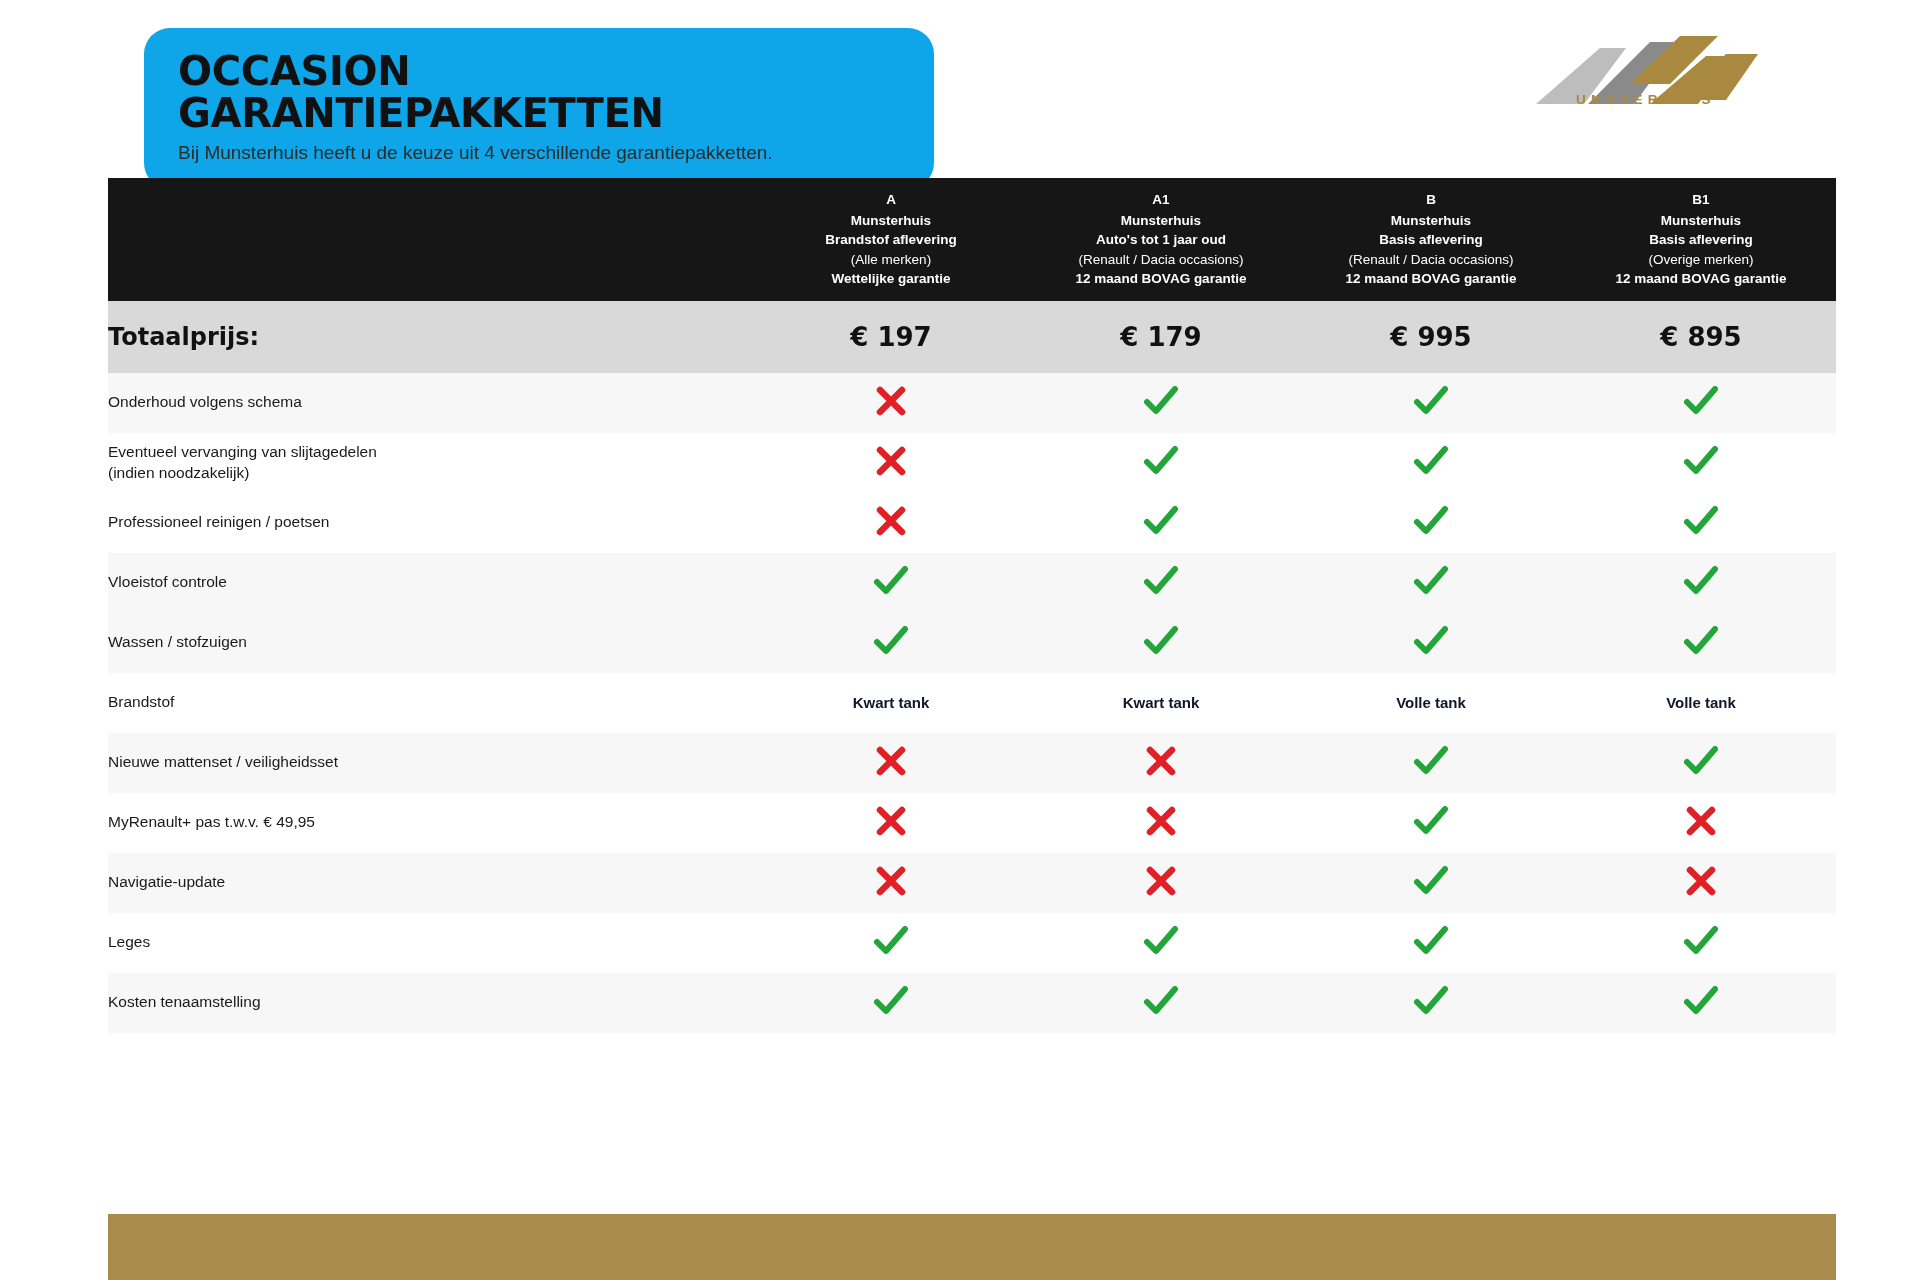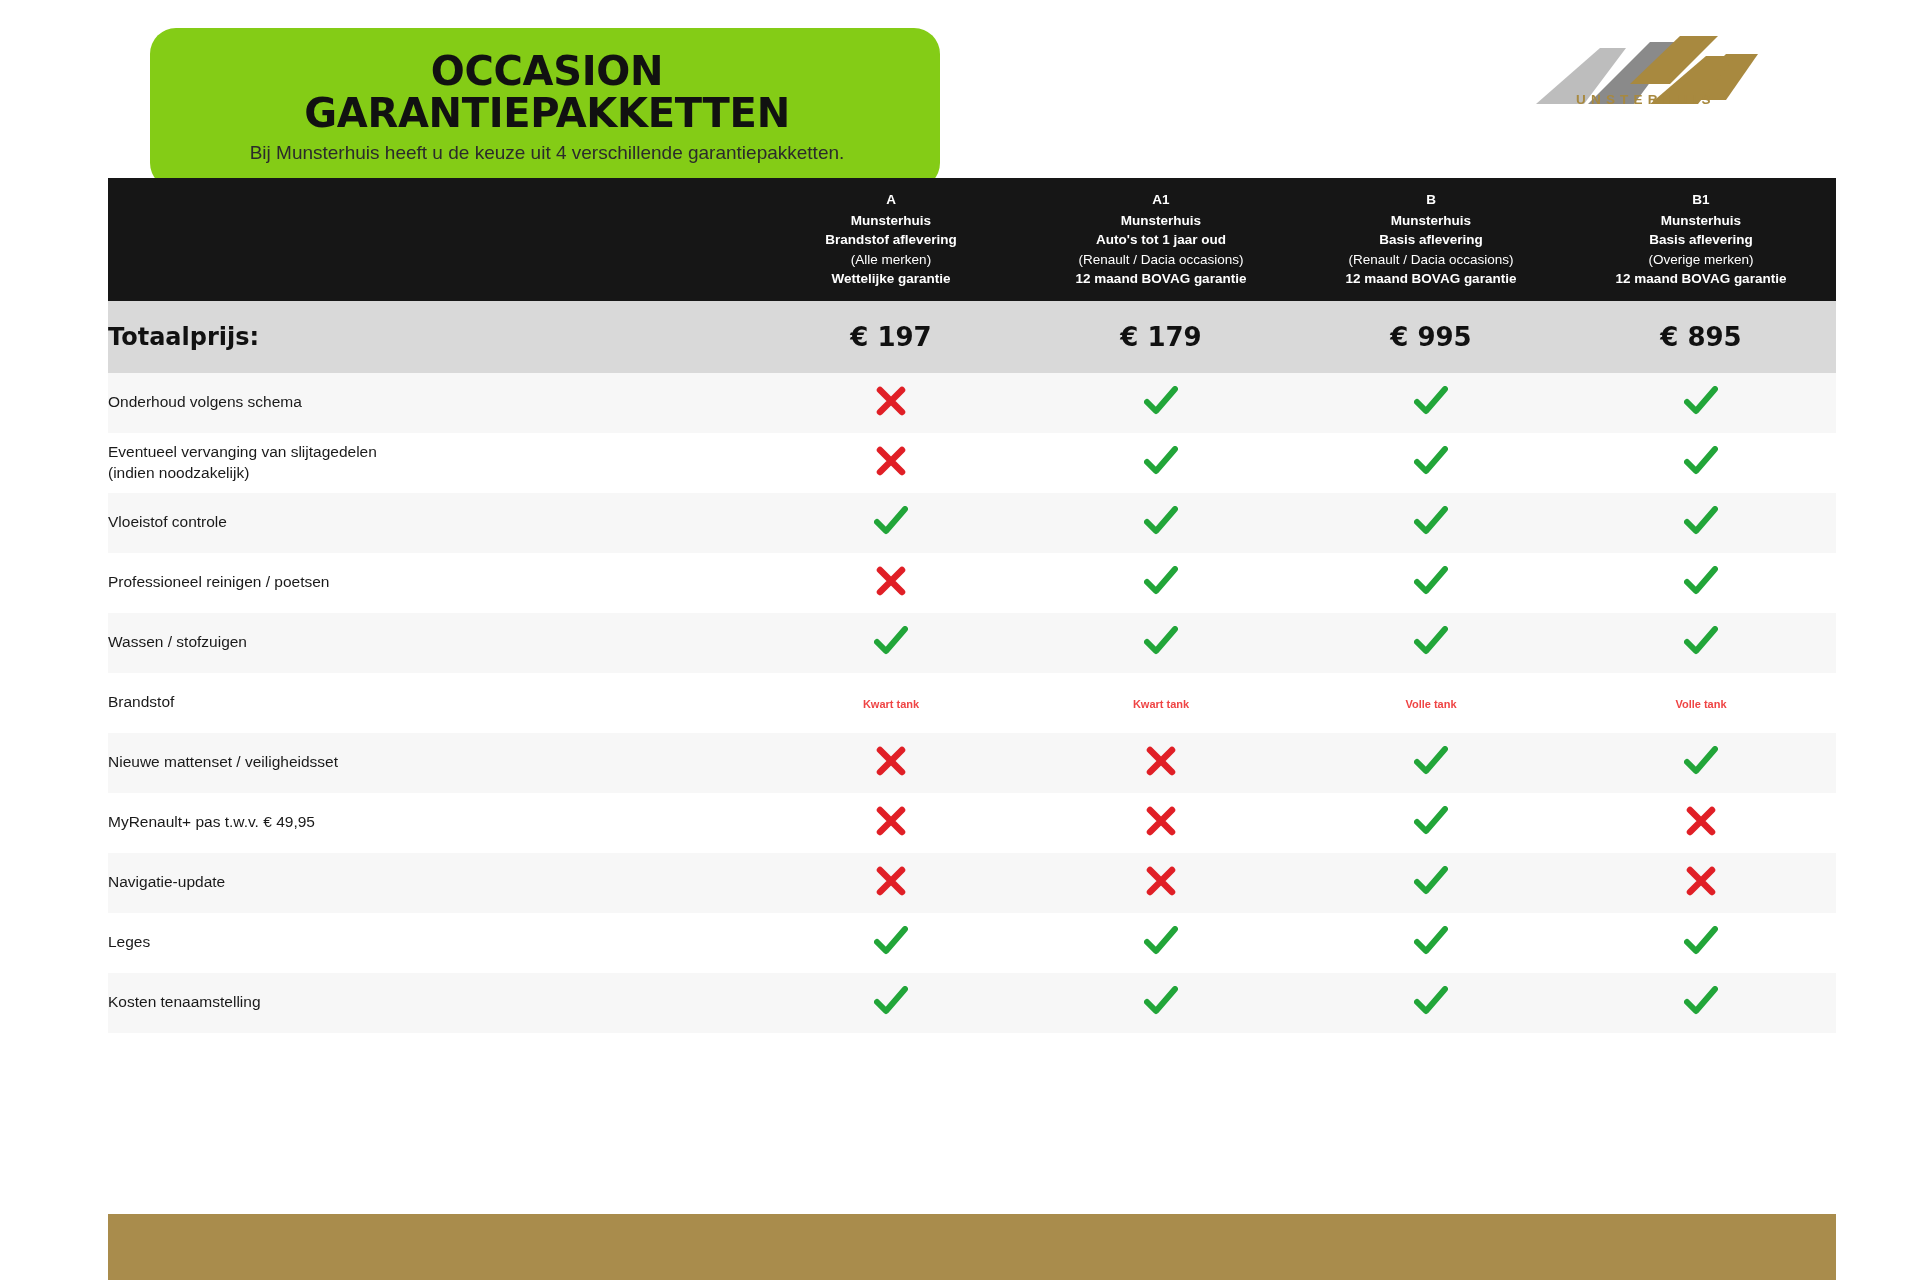--- a/index.html
+++ b/index.html
@@ -16,28 +16,27 @@
     position: relative;
   }
 
   
   .header {
     position: relative;
     height: 150px;
   }
   .title-card {
     position: absolute;
-    left: 150px;
+    left: 144px;
     top: 28px;
     width: 790px;
-    background: #84cc16;
+    background: #0ea5e9;
     border-radius: 26px;
     padding: 22px 30px 24px 34px;
     box-sizing: border-box;
-    text-align: center;
   }
   .title-main {
     font-size: 40px;
     font-weight: 700;
     letter-spacing: -0.3px;
     color: #111111;
     margin: 0 0 8px 0;
     line-height: 1.05;
     font-family: "DejaVu Sans", sans-serif;
   }
@@ -148,23 +147,23 @@
   td.feat-label {
     font-size: 15.5px;
     color: #1a1a1a;
     padding-left: 84px;
     line-height: 1.35;
   }
   td.feat-cell {
     text-align: center;
   }
   .text-val {
-    font-size: 11px;
-    font-weight: 700;
-    color: #ef4444;
+    font-size: 15px;
+    font-weight: 700;
+    color: #0f172a;
   }
 
   .mark {
     display: inline-block;
     line-height: 1;
   }
   .mark svg { display: block; }
 
   
   .footer-bar {
@@ -279,39 +278,39 @@
           <td class="feat-cell"><span class="mark"><svg width="34" height="30" viewBox="0 0 34 30">
                 <path d="M3 16 L12 25 L31 3" fill="none" stroke="#22a539" stroke-width="6" stroke-linecap="round" stroke-linejoin="round"></path>
               </svg></span></td>
           <td class="feat-cell"><span class="mark"><svg width="34" height="30" viewBox="0 0 34 30">
                 <path d="M3 16 L12 25 L31 3" fill="none" stroke="#22a539" stroke-width="6" stroke-linecap="round" stroke-linejoin="round"></path>
               </svg></span></td>
           <td class="feat-cell"><span class="mark"><svg width="34" height="30" viewBox="0 0 34 30">
                 <path d="M3 16 L12 25 L31 3" fill="none" stroke="#22a539" stroke-width="6" stroke-linecap="round" stroke-linejoin="round"></path>
               </svg></span></td>
         </tr>
-        <tr class="feat-row alt">
-          <td class="feat-label">Vloeistof controle</td>
-          <td class="feat-cell"><span class="mark"><svg width="34" height="30" viewBox="0 0 34 30">
-                <path d="M3 16 L12 25 L31 3" fill="none" stroke="#22a539" stroke-width="6" stroke-linecap="round" stroke-linejoin="round"></path>
-              </svg></span></td>
-          <td class="feat-cell"><span class="mark"><svg width="34" height="30" viewBox="0 0 34 30">
-                <path d="M3 16 L12 25 L31 3" fill="none" stroke="#22a539" stroke-width="6" stroke-linecap="round" stroke-linejoin="round"></path>
-              </svg></span></td>
-          <td class="feat-cell"><span class="mark"><svg width="34" height="30" viewBox="0 0 34 30">
-                <path d="M3 16 L12 25 L31 3" fill="none" stroke="#22a539" stroke-width="6" stroke-linecap="round" stroke-linejoin="round"></path>
-              </svg></span></td>
-          <td class="feat-cell"><span class="mark"><svg width="34" height="30" viewBox="0 0 34 30">
-                <path d="M3 16 L12 25 L31 3" fill="none" stroke="#22a539" stroke-width="6" stroke-linecap="round" stroke-linejoin="round"></path>
-              </svg></span></td>
-        </tr>
         <tr class="feat-row plain">
           <td class="feat-label">Professioneel reinigen  / poetsen</td>
           <td class="feat-cell"><span class="mark"><svg width="30" height="30" viewBox="0 0 30 30">
                 <path d="M4 4 L26 26 M26 4 L4 26" fill="none" stroke="#e01f26" stroke-width="6.5" stroke-linecap="round"></path>
+              </svg></span></td>
+          <td class="feat-cell"><span class="mark"><svg width="34" height="30" viewBox="0 0 34 30">
+                <path d="M3 16 L12 25 L31 3" fill="none" stroke="#22a539" stroke-width="6" stroke-linecap="round" stroke-linejoin="round"></path>
+              </svg></span></td>
+          <td class="feat-cell"><span class="mark"><svg width="34" height="30" viewBox="0 0 34 30">
+                <path d="M3 16 L12 25 L31 3" fill="none" stroke="#22a539" stroke-width="6" stroke-linecap="round" stroke-linejoin="round"></path>
+              </svg></span></td>
+          <td class="feat-cell"><span class="mark"><svg width="34" height="30" viewBox="0 0 34 30">
+                <path d="M3 16 L12 25 L31 3" fill="none" stroke="#22a539" stroke-width="6" stroke-linecap="round" stroke-linejoin="round"></path>
+              </svg></span></td>
+        </tr>
+        <tr class="feat-row alt">
+          <td class="feat-label">Vloeistof controle</td>
+          <td class="feat-cell"><span class="mark"><svg width="34" height="30" viewBox="0 0 34 30">
+                <path d="M3 16 L12 25 L31 3" fill="none" stroke="#22a539" stroke-width="6" stroke-linecap="round" stroke-linejoin="round"></path>
               </svg></span></td>
           <td class="feat-cell"><span class="mark"><svg width="34" height="30" viewBox="0 0 34 30">
                 <path d="M3 16 L12 25 L31 3" fill="none" stroke="#22a539" stroke-width="6" stroke-linecap="round" stroke-linejoin="round"></path>
               </svg></span></td>
           <td class="feat-cell"><span class="mark"><svg width="34" height="30" viewBox="0 0 34 30">
                 <path d="M3 16 L12 25 L31 3" fill="none" stroke="#22a539" stroke-width="6" stroke-linecap="round" stroke-linejoin="round"></path>
               </svg></span></td>
           <td class="feat-cell"><span class="mark"><svg width="34" height="30" viewBox="0 0 34 30">
                 <path d="M3 16 L12 25 L31 3" fill="none" stroke="#22a539" stroke-width="6" stroke-linecap="round" stroke-linejoin="round"></path>
               </svg></span></td>

